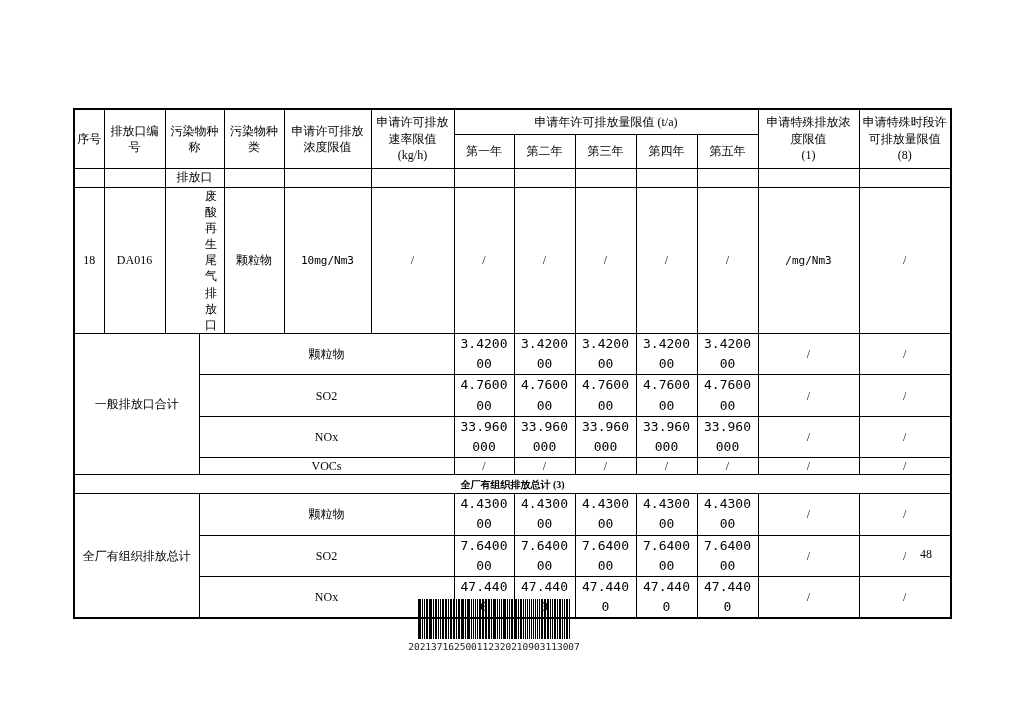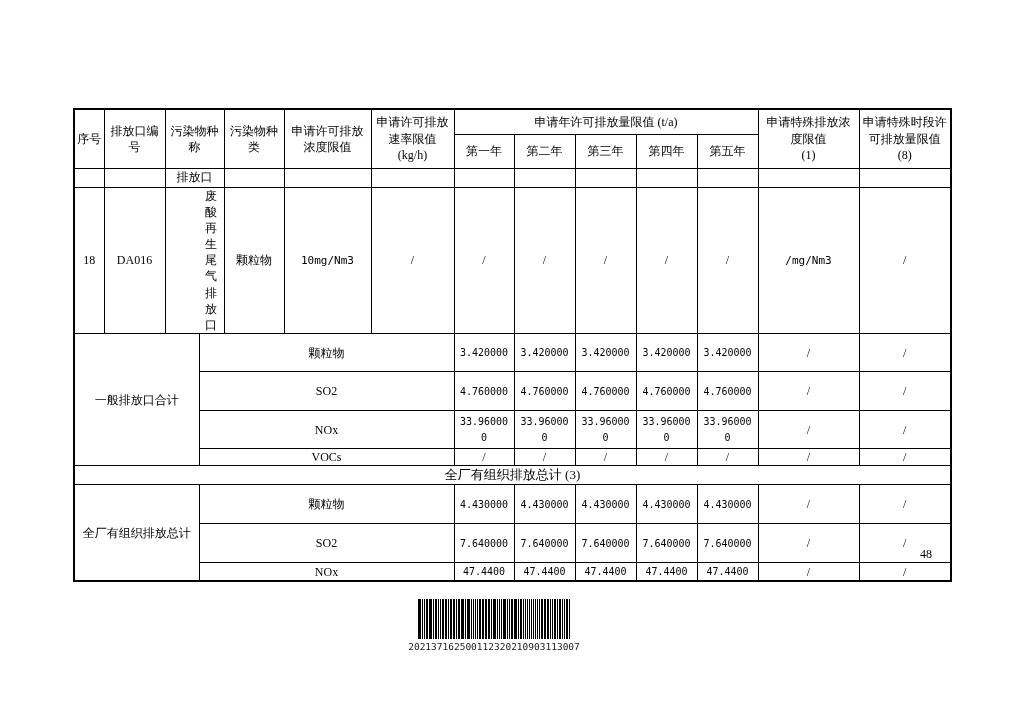--- a/index.html
+++ b/index.html
@@ -21,28 +21,28 @@
     font-weight:normal;
     font-size:12px;line-height:1.35;
     white-space:pre-line;
     overflow:hidden;
   }
   .permit th{font-size:12px;}
   .num{
     display:inline-block;max-width:49px;
     word-break:break-all;
     font-family:"DejaVu Sans Mono",monospace;
-    font-size:10px;line-height:1.55;text-align:center;
+    font-size:13px;line-height:1.55;text-align:center;
   }
   .mono{
     font-family:"DejaVu Sans Mono",monospace;
     font-size:11px;white-space:nowrap;
   }
   .name-wrap{display:inline-block;max-width:42px;margin-left:33px;}
-  td.section-banner{font-weight:normal;font-size:13px;line-height:1.1;}
+  td.section-banner{font-weight:bold;font-size:10px;line-height:1.1;}
   .slash{font-size:12px;}
 
   .page-number{
     position:absolute;left:906px;top:547px;width:40px;
     text-align:center;font-size:12px;
   }
 
   .barcode{
     position:absolute;left:405px;top:599px;width:178px;
     text-align:center;

